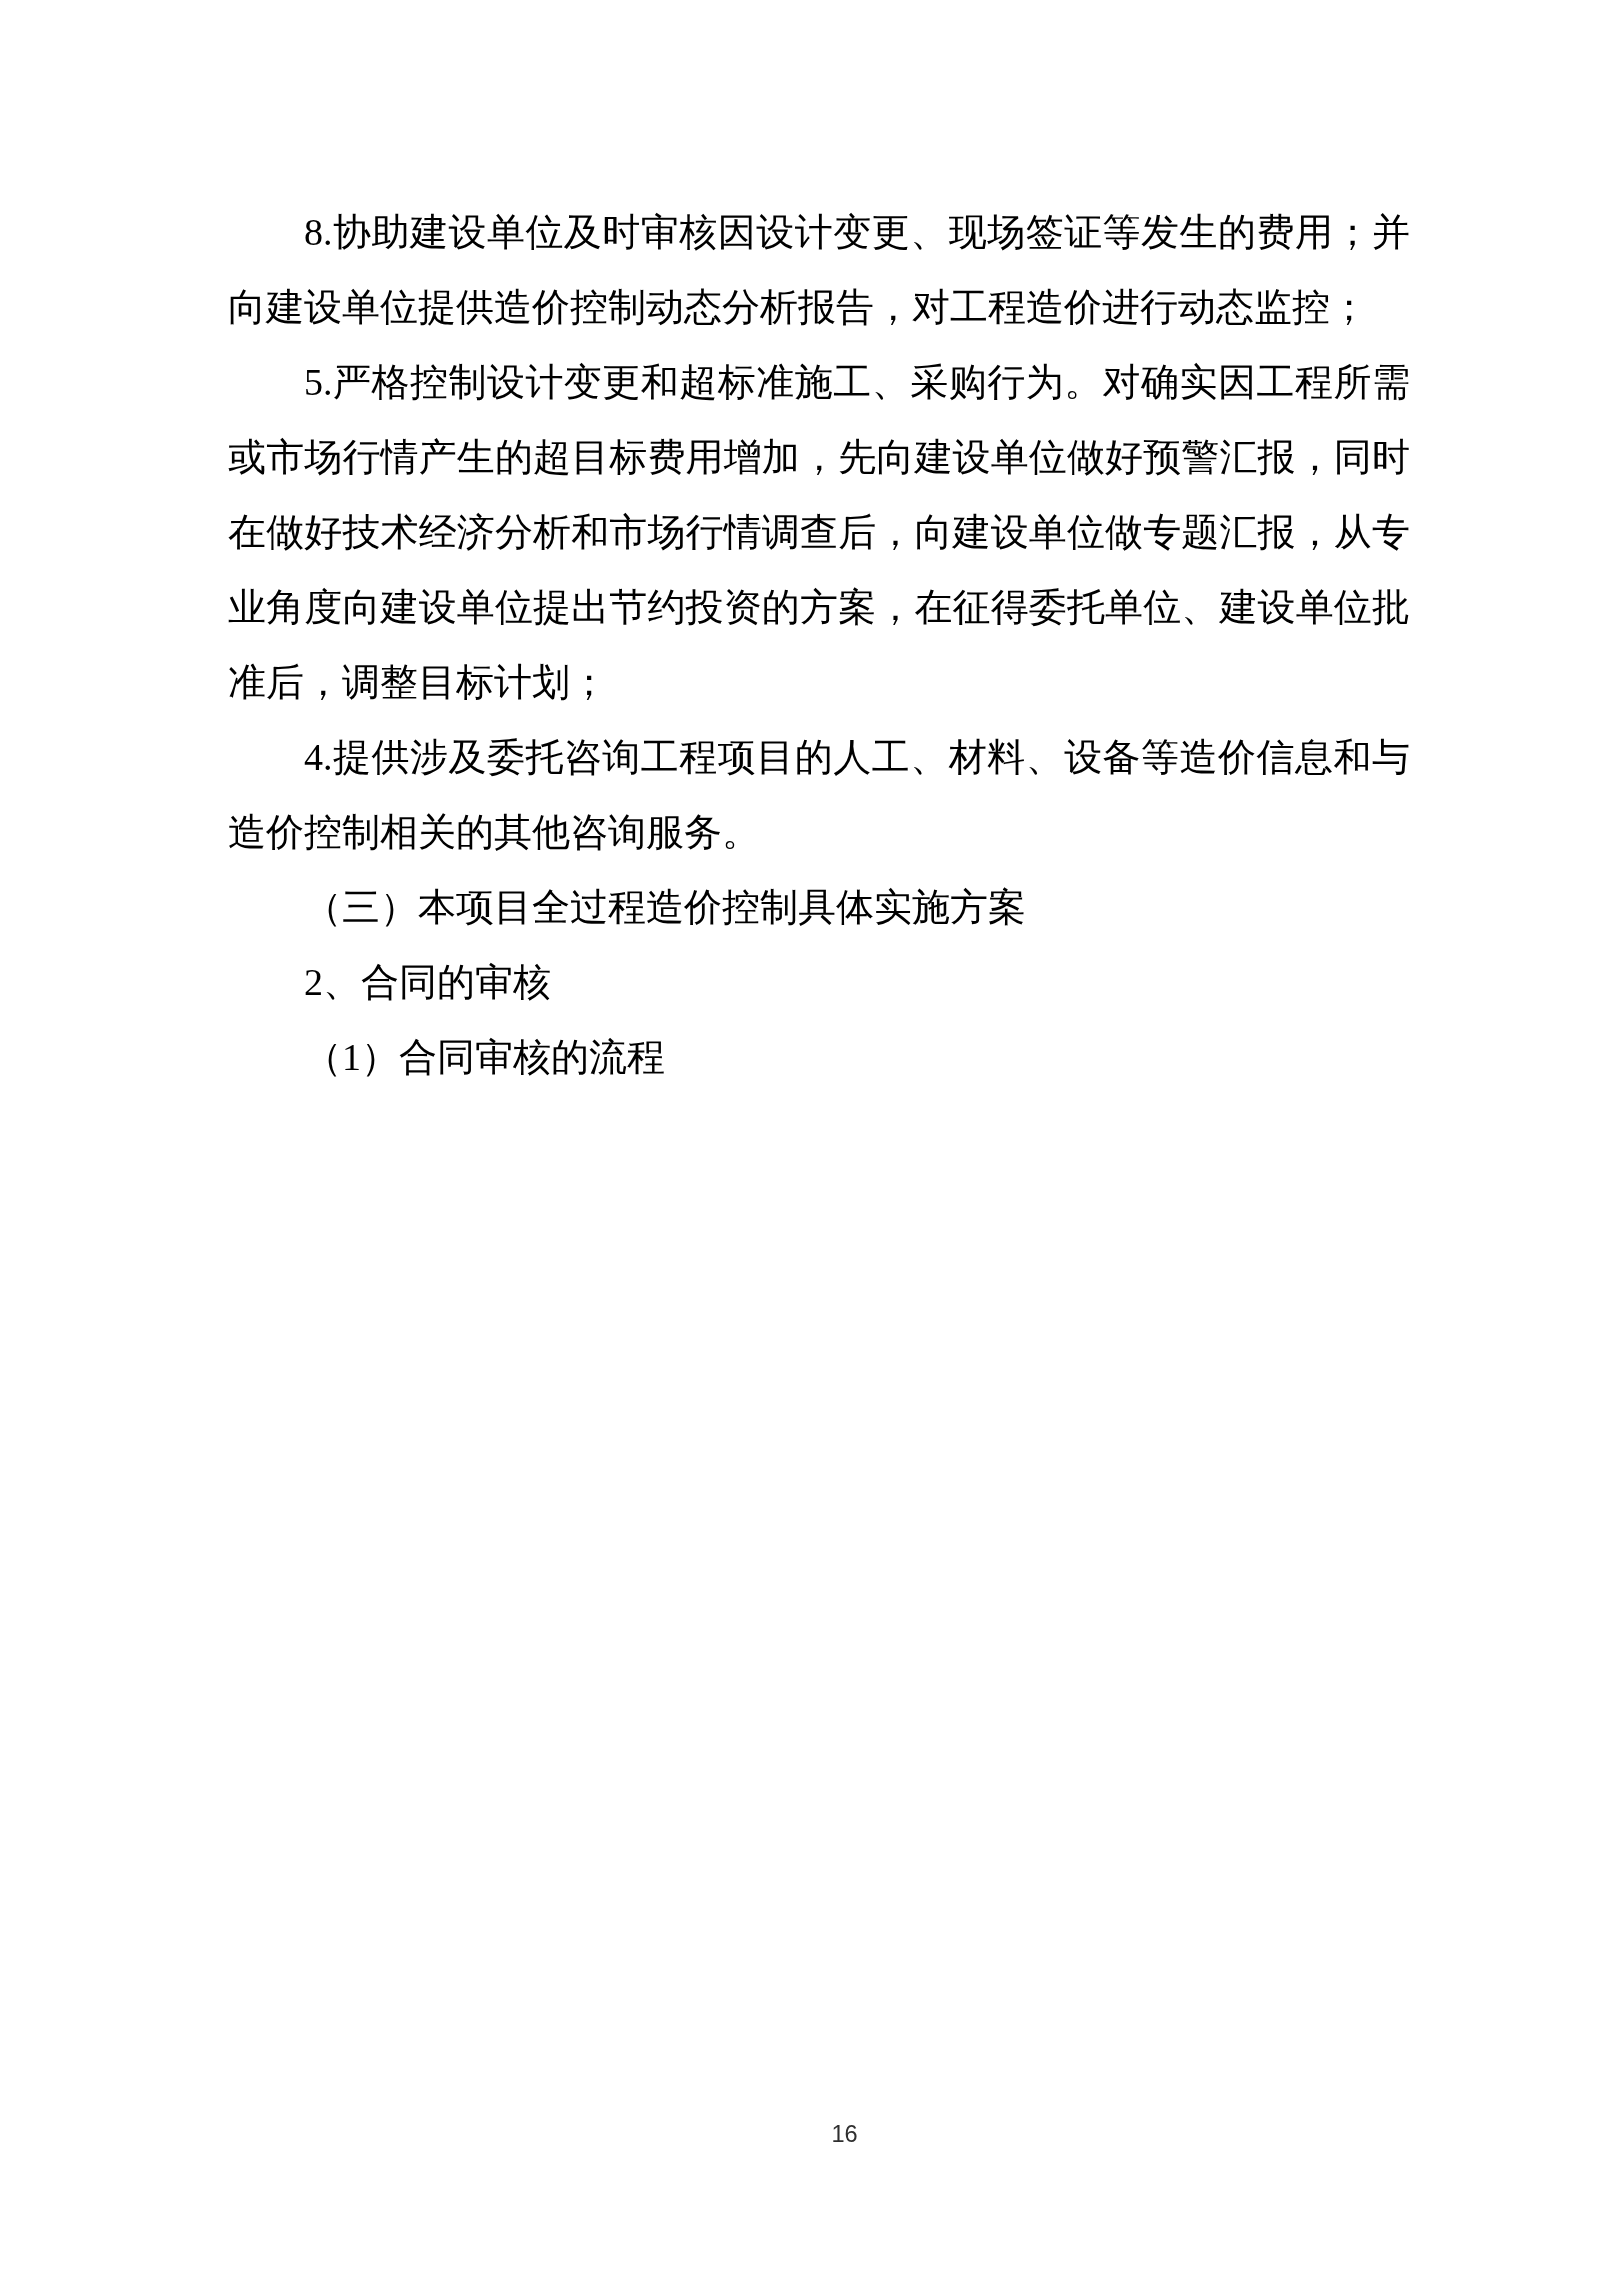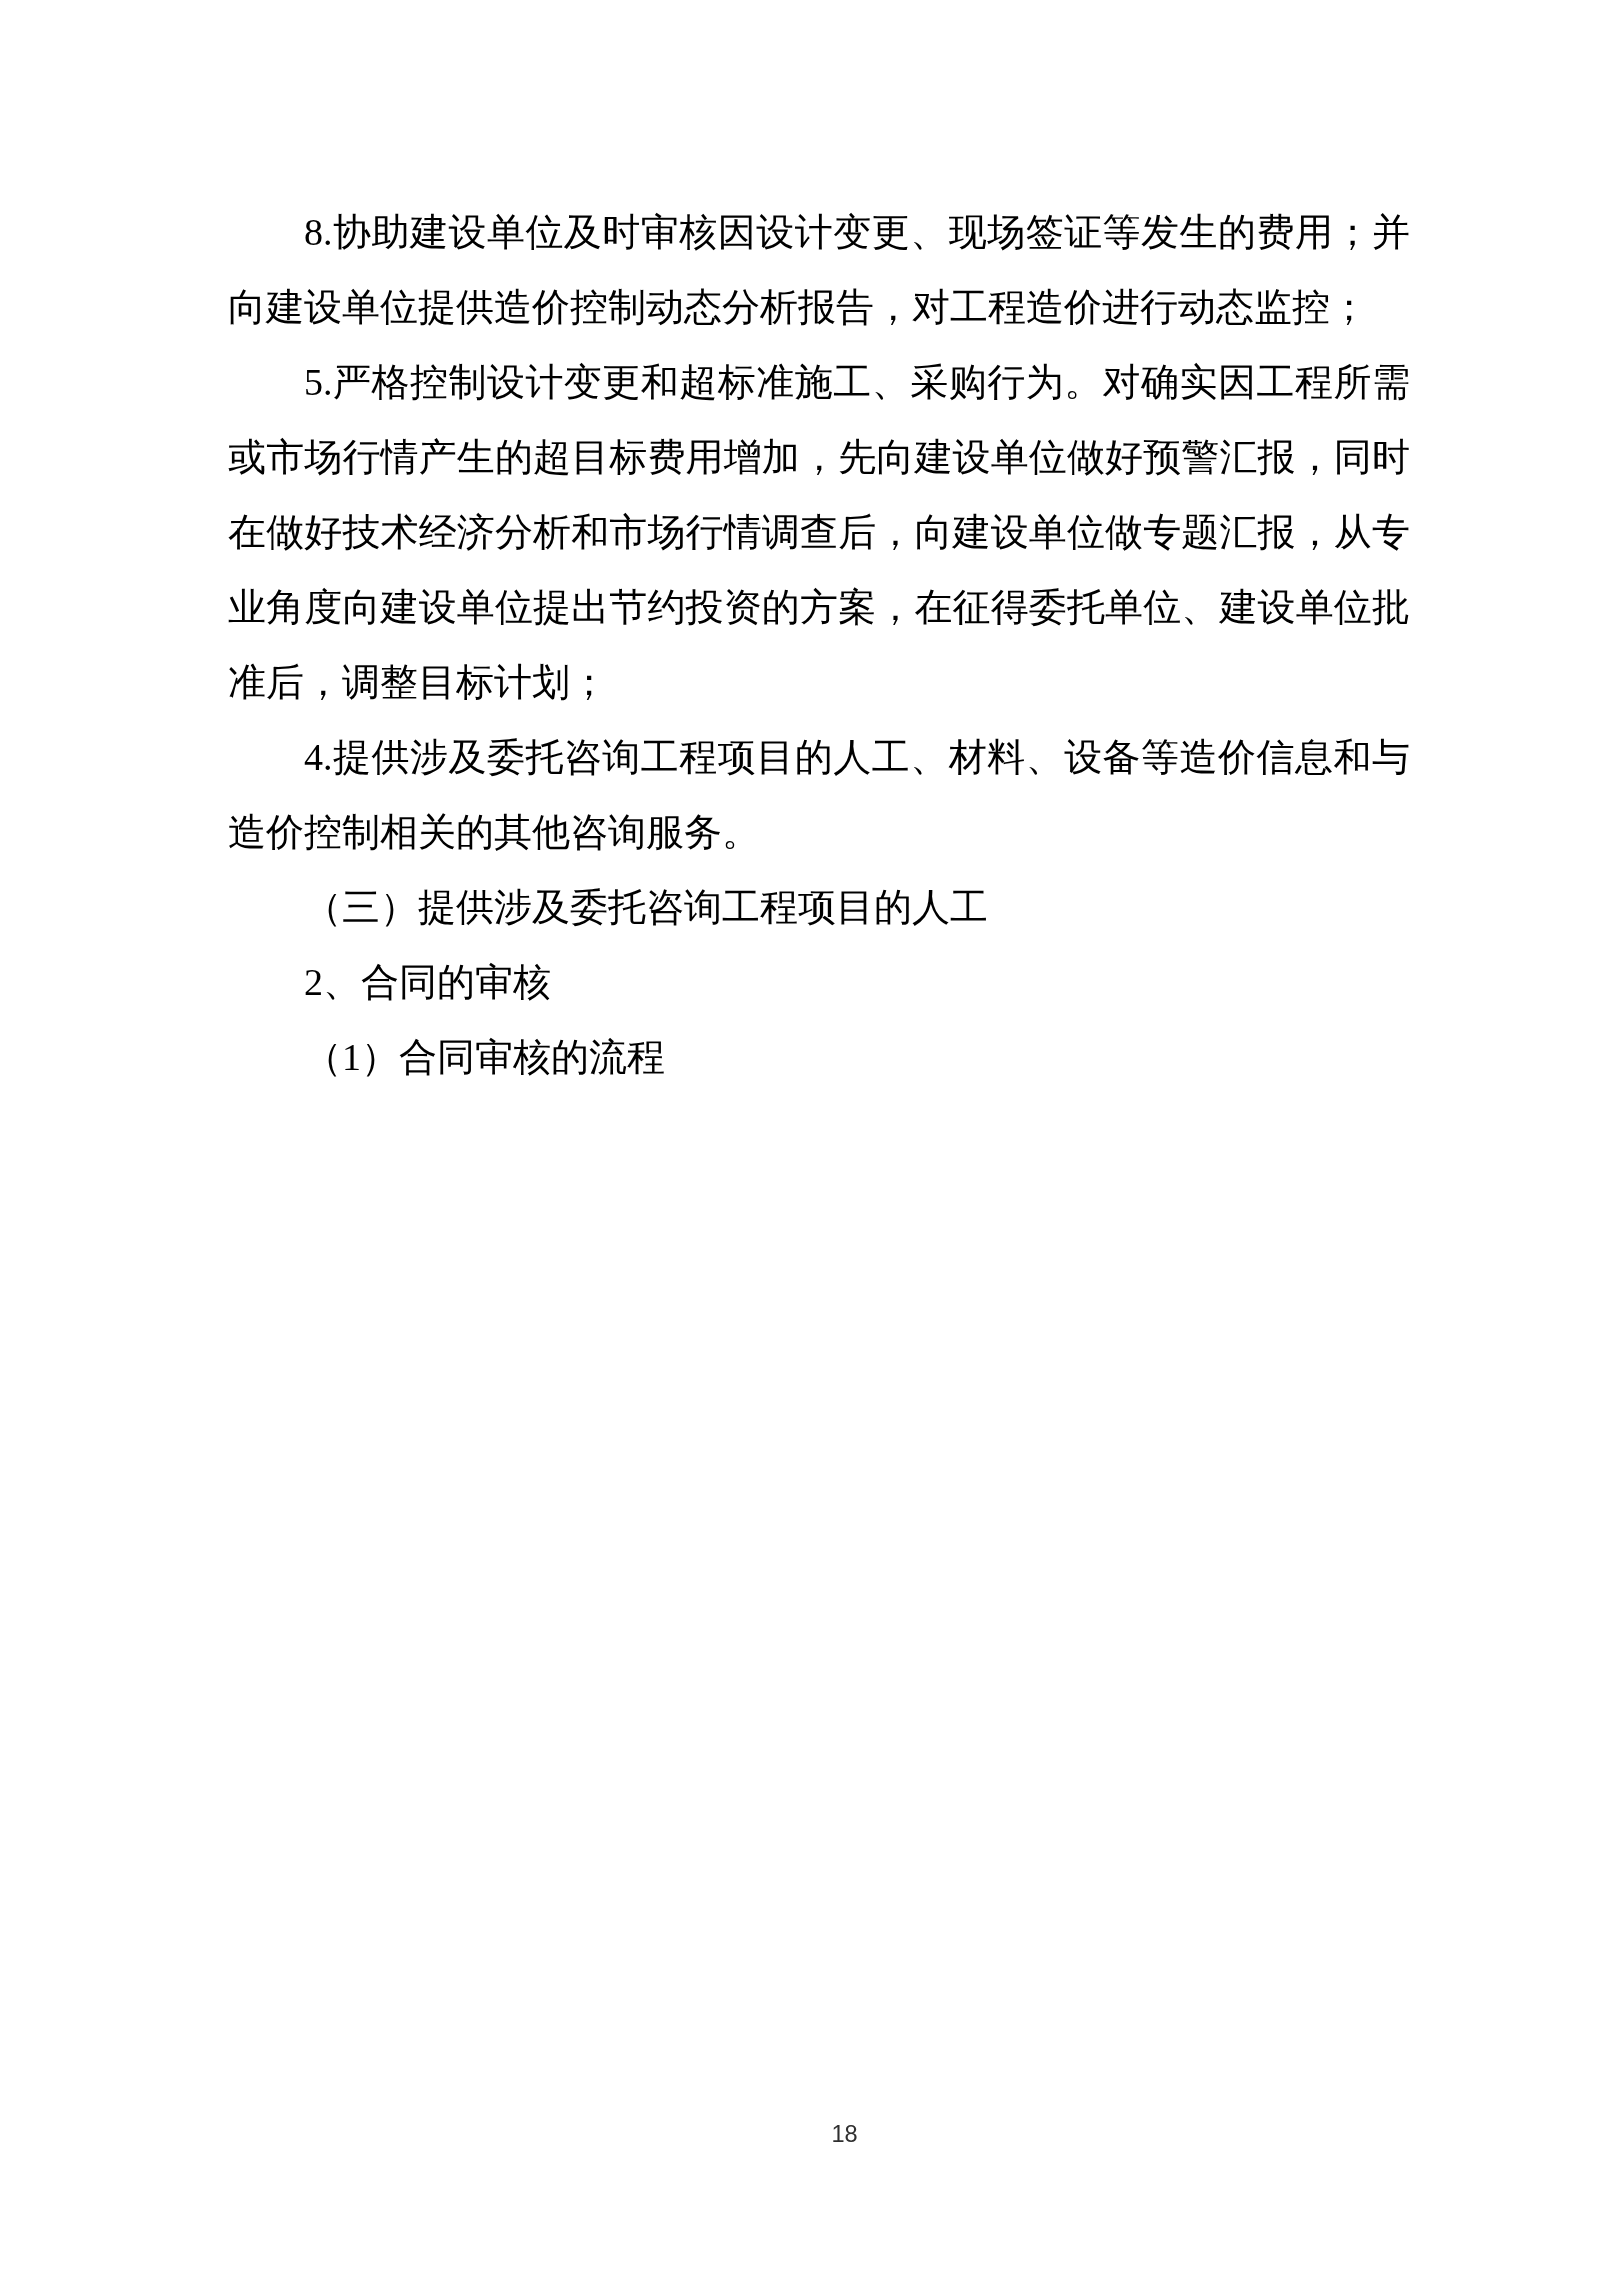--- a/index.html
+++ b/index.html
@@ -65,20 +65,20 @@
   }
 </style>
 </head>
 <body>
 
 <div class="page">
   <div class="content">
     <p class="body-text">8.协助建设单位及时审核因设计变更、现场签证等发生的费用；并向建设单位提供造价控制动态分析报告，对工程造价进行动态监控；</p>
     <p class="body-text">5.严格控制设计变更和超标准施工、采购行为。对确实因工程所需或市场行情产生的超目标费用增加，先向建设单位做好预警汇报，同时在做好技术经济分析和市场行情调查后，向建设单位做专题汇报，从专业角度向建设单位提出节约投资的方案，在征得委托单位、建设单位批准后，调整目标计划；</p>
     <p class="body-text">4.提供涉及委托咨询工程项目的人工、材料、设备等造价信息和与造价控制相关的其他咨询服务。</p>
-    <p class="heading-text">（三）提供涉及委托咨询工程项目的人工</p>
+    <p class="heading-text">（三）本项目全过程造价控制具体实施方案</p>
     <p class="heading-text">2、合同的审核</p>
     <p class="heading-text">（1）合同审核的流程</p>
   </div>
 
-  <div class="footer">18</div>
+  <div class="footer">16</div>
 </div>
 
 
 </body></html>

